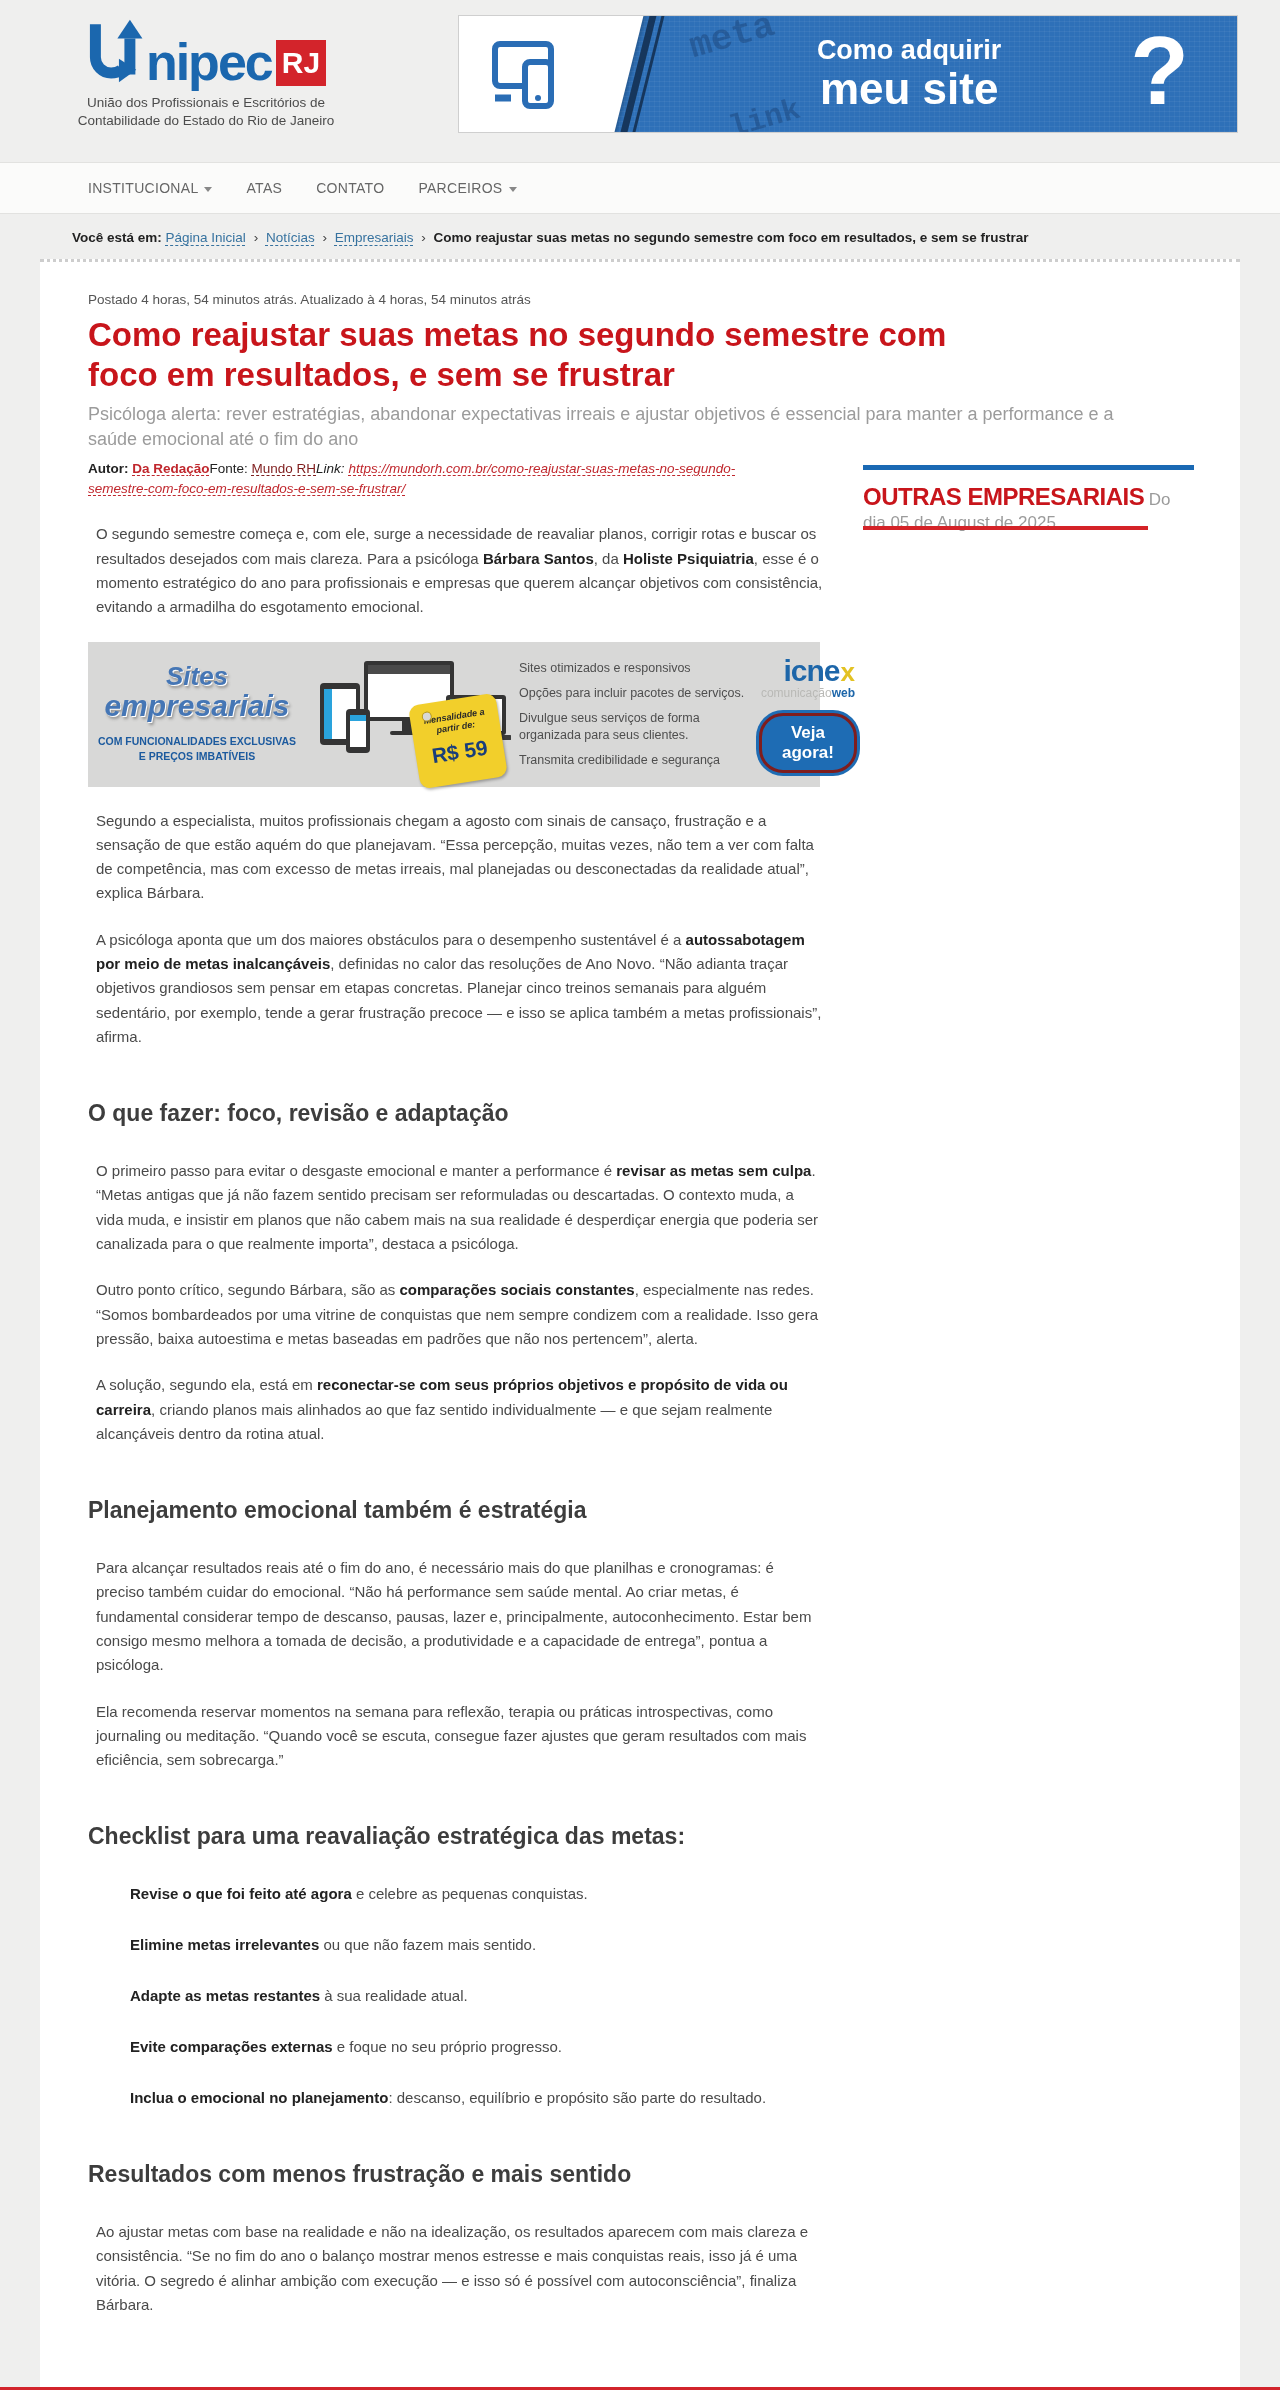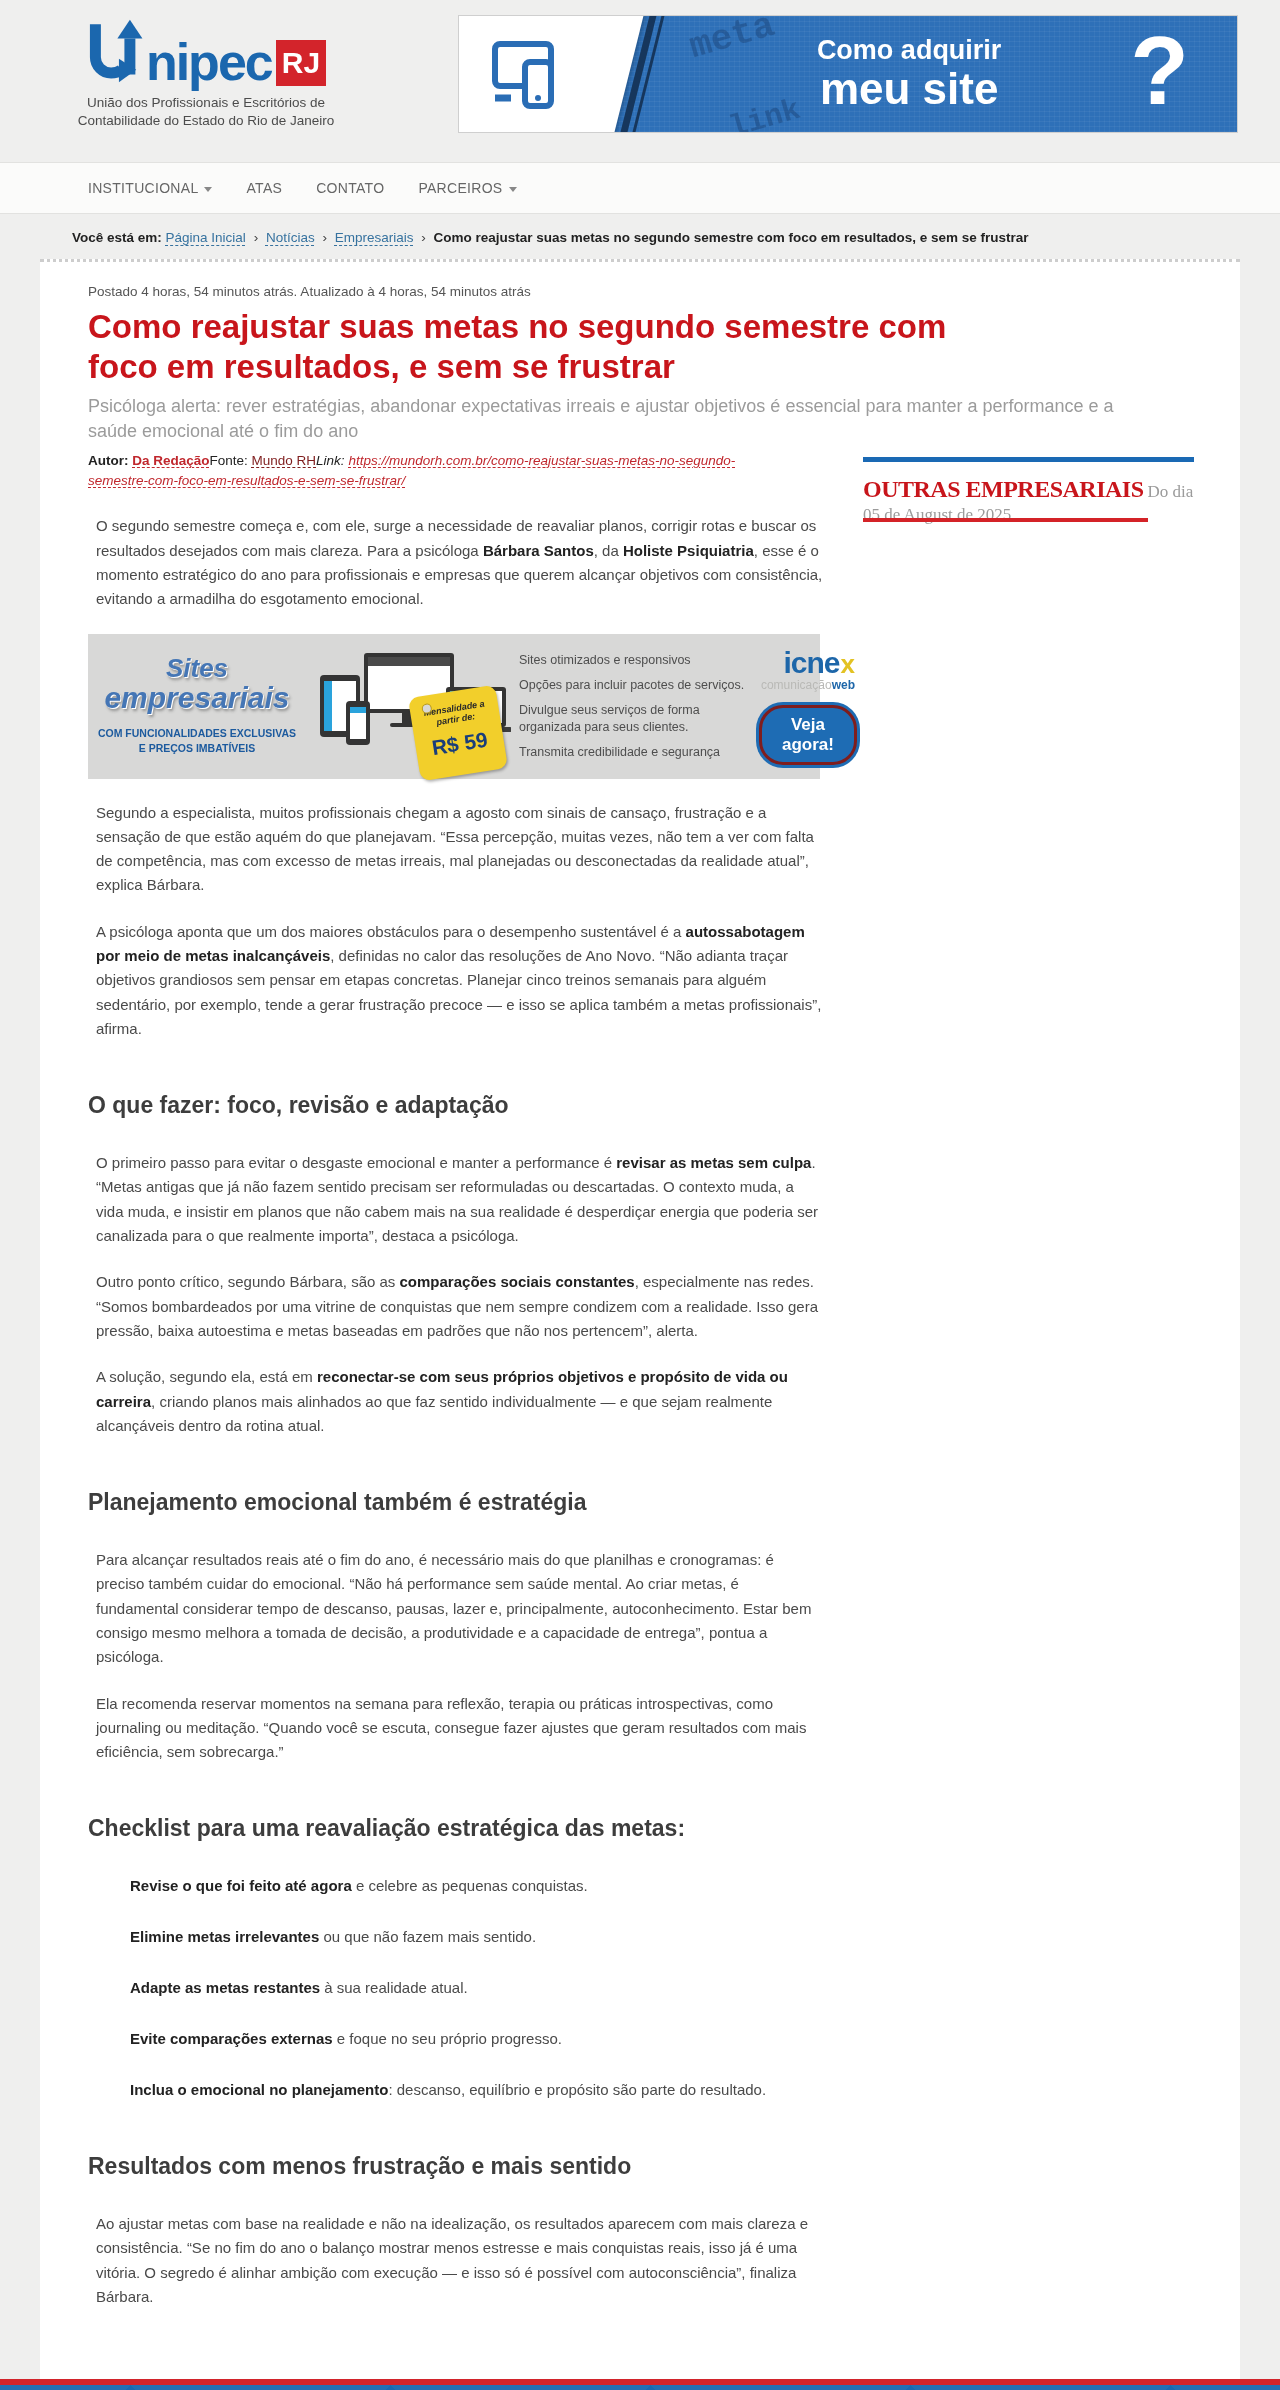--- a/index.html
+++ b/index.html
@@ -37,28 +37,28 @@
   .chev { width:0; height:0; border-left:4px solid transparent; border-right:4px solid transparent; border-top:5px solid #888; margin-left:6px; margin-top:2px; }
 
   
   .breadcrumb { padding:16px 40px 14px 72px; font-size:13.5px; color:#333; }
   .crumb-prefix { font-weight:bold; color:#222; }
   .crumb-link { color:#36729f; text-decoration:underline dashed 1px; text-underline-offset:3px; cursor:pointer; }
   .crumb-sep { color:#444; margin:0 4px; }
   .crumb-current { font-weight:bold; color:#222; }
 
   
-  .card { margin:0 40px; background:#fff; border-top:3px dotted #cdcdcd; padding:22px 46px 48px 48px; }
+  .card { margin:0 40px; background:#fff; border-top:3px dotted #cdcdcd; padding:30px 46px 48px 48px; }
   .posted { font-size:13.5px; color:#555; }
   .article-title { max-width:935px; font-size:33px; line-height:1.2; font-weight:bold; color:#c8151b; margin-top:8px; }
   .article-subtitle { max-width:1060px; font-size:18px; line-height:1.4; color:#9b9b9b; margin-top:8px; }
 
   .content-row { display:flex; margin-top:6px; }
   .body-col { width:745px; flex:none; }
-  .sidebar-col { flex:1; margin-left:30px; padding-top:6px;font-family:Liberation Serif, serif; }
+  .sidebar-col { flex:1; margin-left:30px; padding-top:6px; }
 
   .byline { max-width:700px; font-size:13.5px; color:#222; line-height:1.55; }
   .byline .lbl { font-weight:bold; }
   .byline-author { color:#c0272d; font-weight:bold; text-decoration:underline dashed 1px; text-underline-offset:2px; cursor:pointer; }
   .byline-source { color:#7f1d1d; text-decoration:underline dashed 1px; text-underline-offset:2px; cursor:pointer; }
   .byline .lbl-it { font-style:italic; }
   .byline-url { color:#c0272d; font-style:italic; text-decoration:underline dashed 1px; text-underline-offset:2px; cursor:pointer; }
 
   .body-col p.para { font-size:15px; line-height:1.62; margin:22px 8px; color:#4a4a4a; }
   .body-col p.para b { color:#222; }

